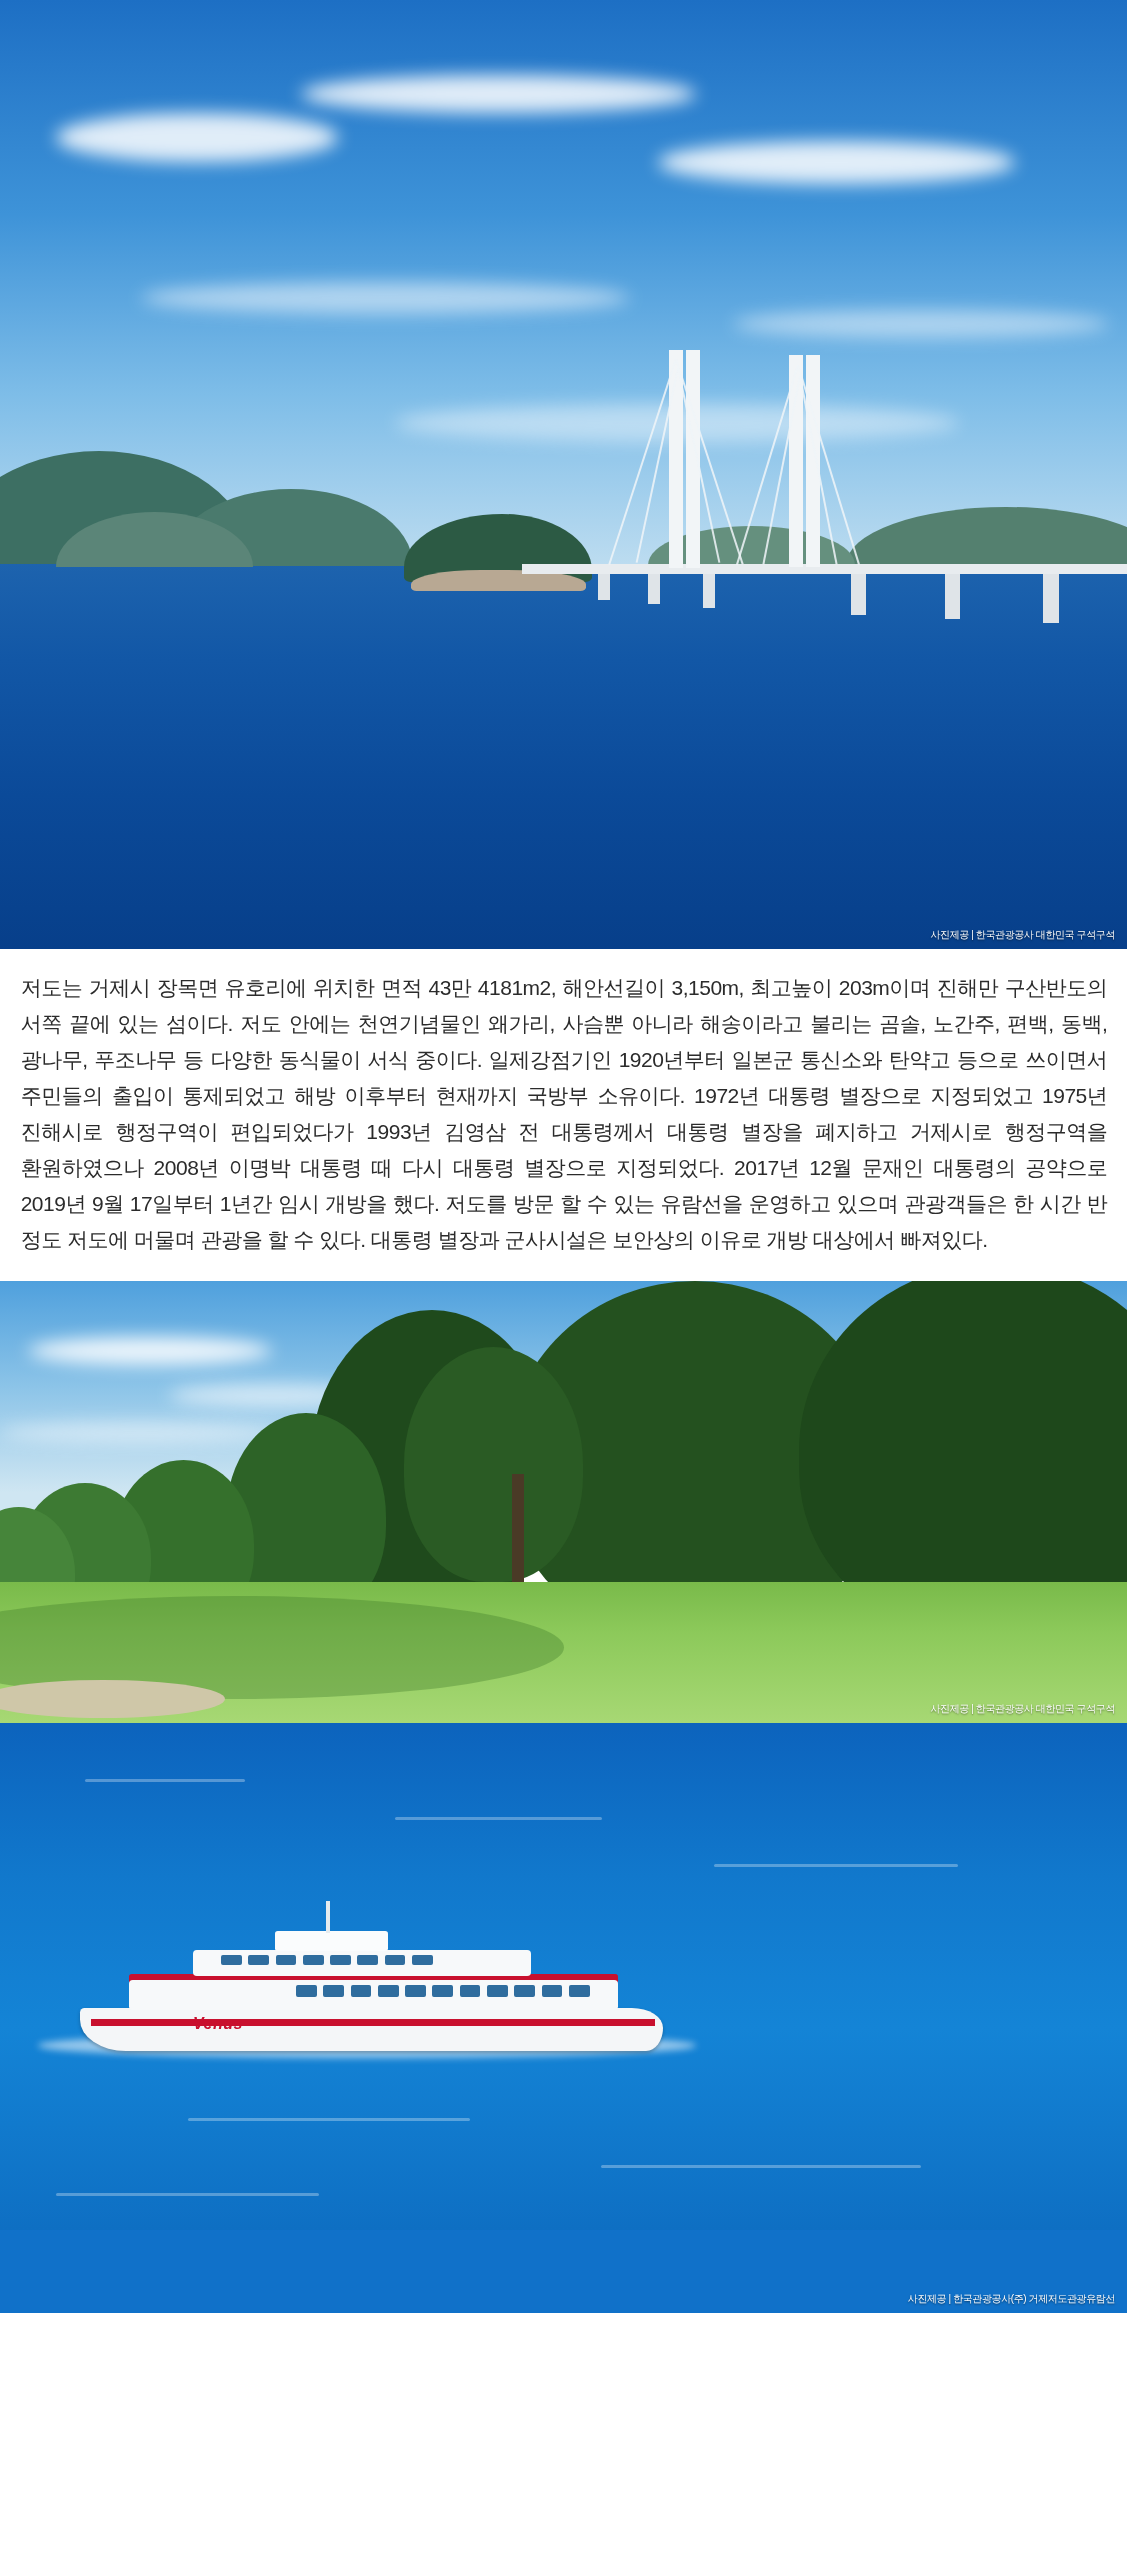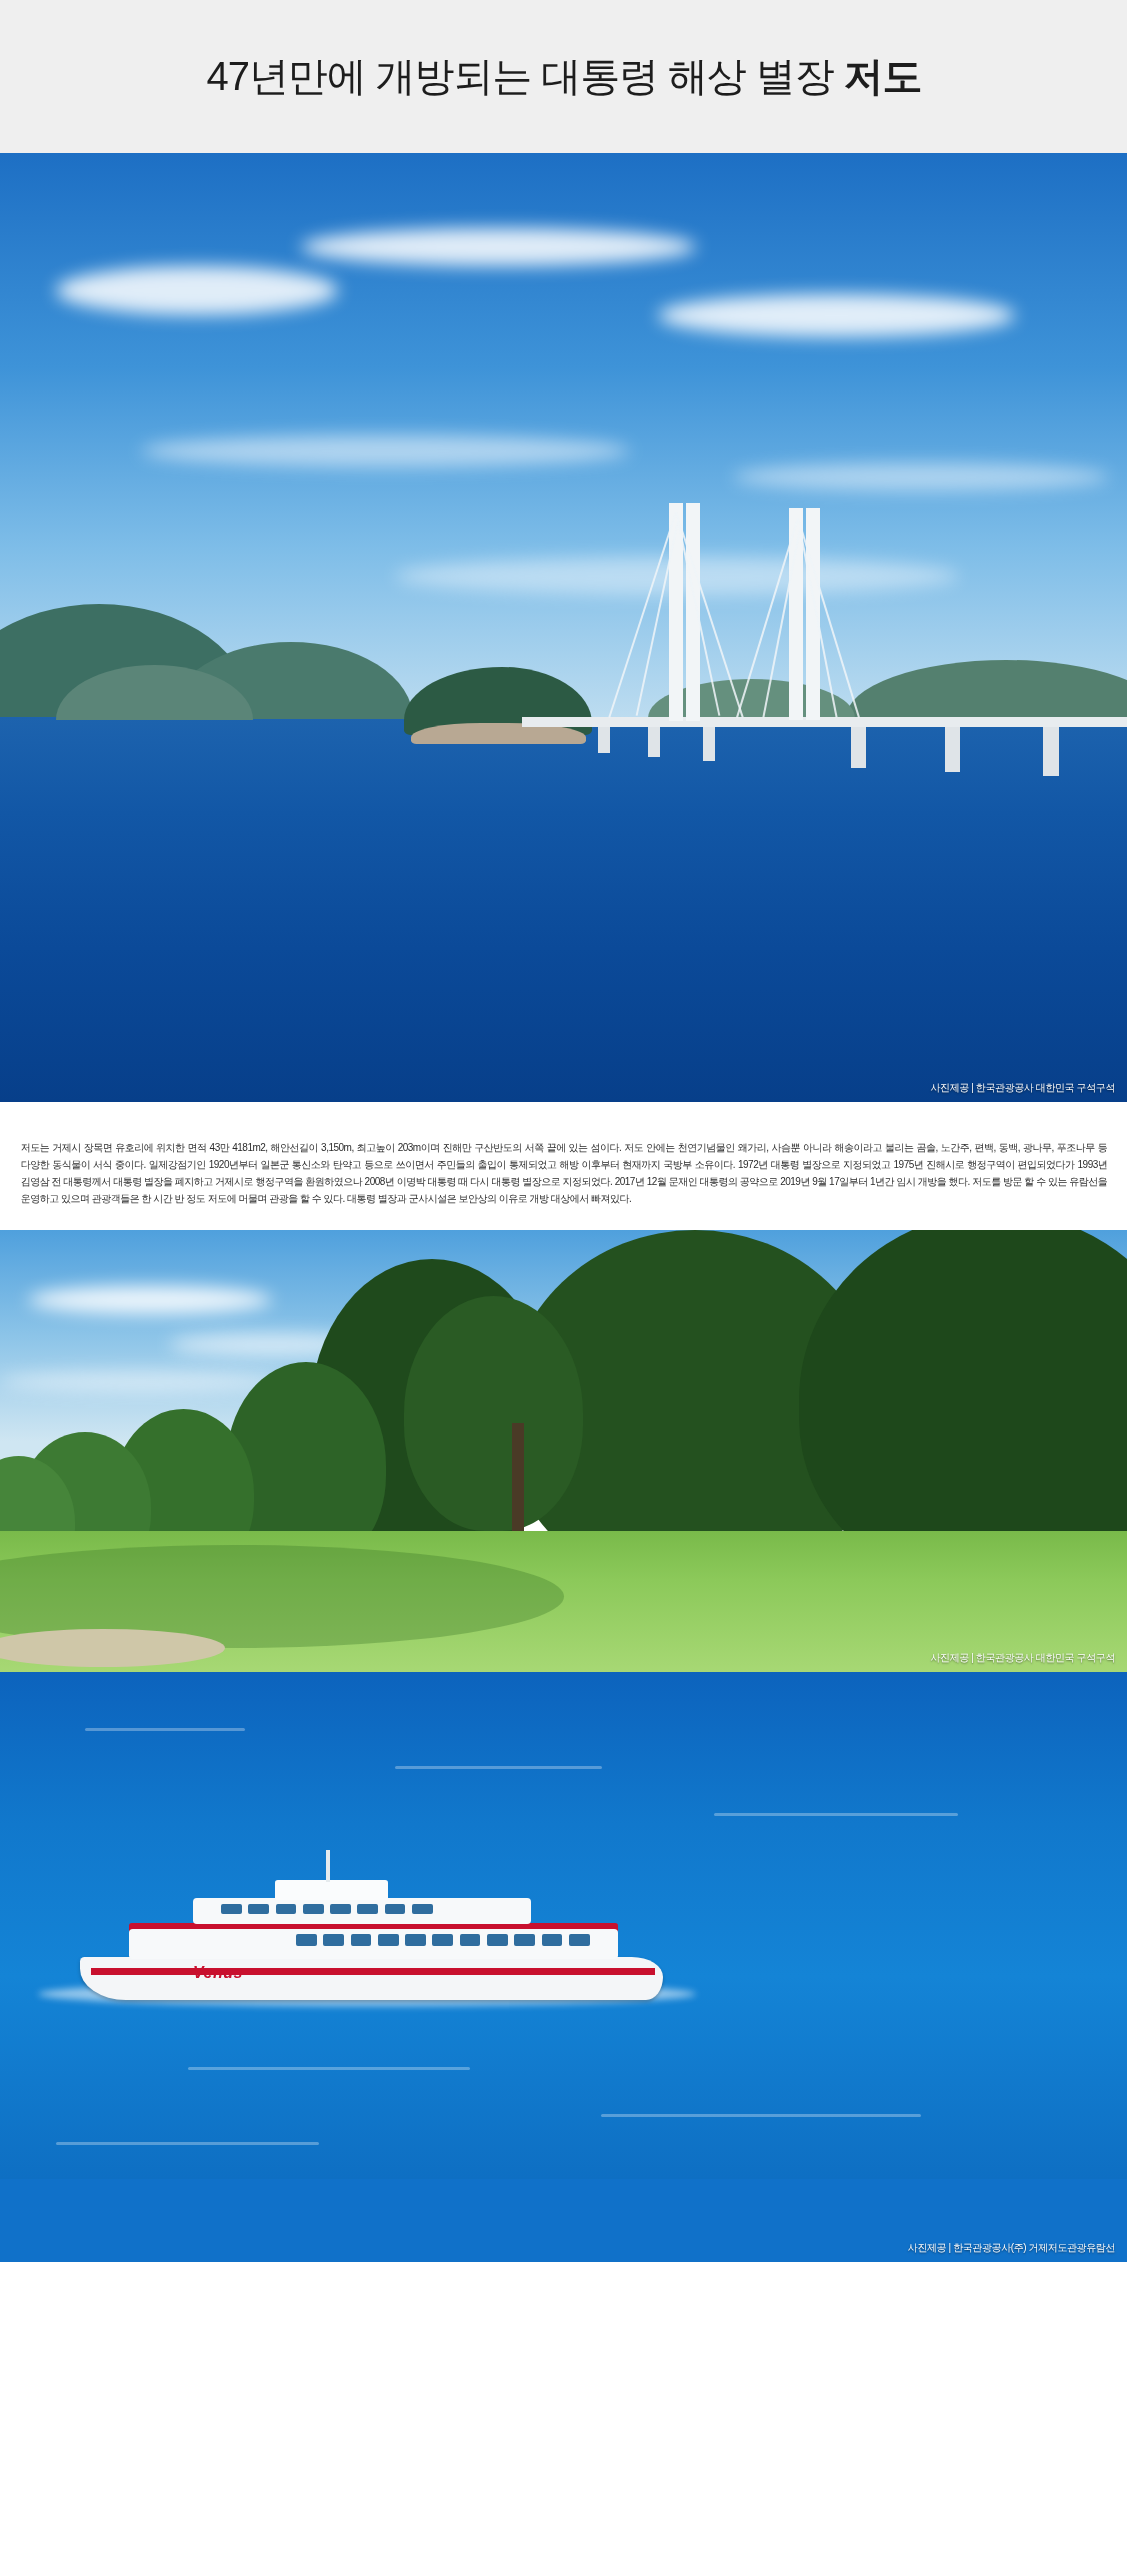--- a/index.html
+++ b/index.html
@@ -175,37 +175,33 @@
     background: rgba(255,255,255,.55); border-radius: 50%; filter: blur(3.8px);
   }
 
   
   .bodytext {
     width: 1128px;
     padding: 20.7px 20.7px 22.6px 20.7px;
     background: #ffffff;
   }
   .bodytext p {
-    font-size: 10px;
+    font-size: 21px;
     line-height: 1.72;
     color: #2b2b2b;
     letter-spacing: -0.5px;
     text-align: justify;
     word-break: keep-all;
-    margin-top: 16px;
   }
 </style>
 </head>
 <body>
 
 <div class="page">
 
-  <div class="header">
-    <h1 class="header-title"><span>47년만에 개방되는 대통령 해상 별장 </span><span class="strong">저도</span></h1>
-  </div>
 
   <div class="photo photo1">
     <div class="p1-sky"></div>
 
     <div class="p1-cloud" style="left:56px;  top:113px; width:282px; height:49px;"></div>
     <div class="p1-cloud" style="left:301px; top:75px;  width:395px; height:38px;"></div>
     <div class="p1-cloud" style="left:658px; top:141px; width:357px; height:43px;"></div>
     <div class="p1-cloud" style="left:141px; top:282px; width:489px; height:32px; opacity:.6;"></div>
     <div class="p1-cloud" style="left:733px; top:310px; width:376px; height:28px; opacity:.55;"></div>
     <div class="p1-cloud" style="left:395px; top:404px; width:564px; height:38px; opacity:.5;"></div>

